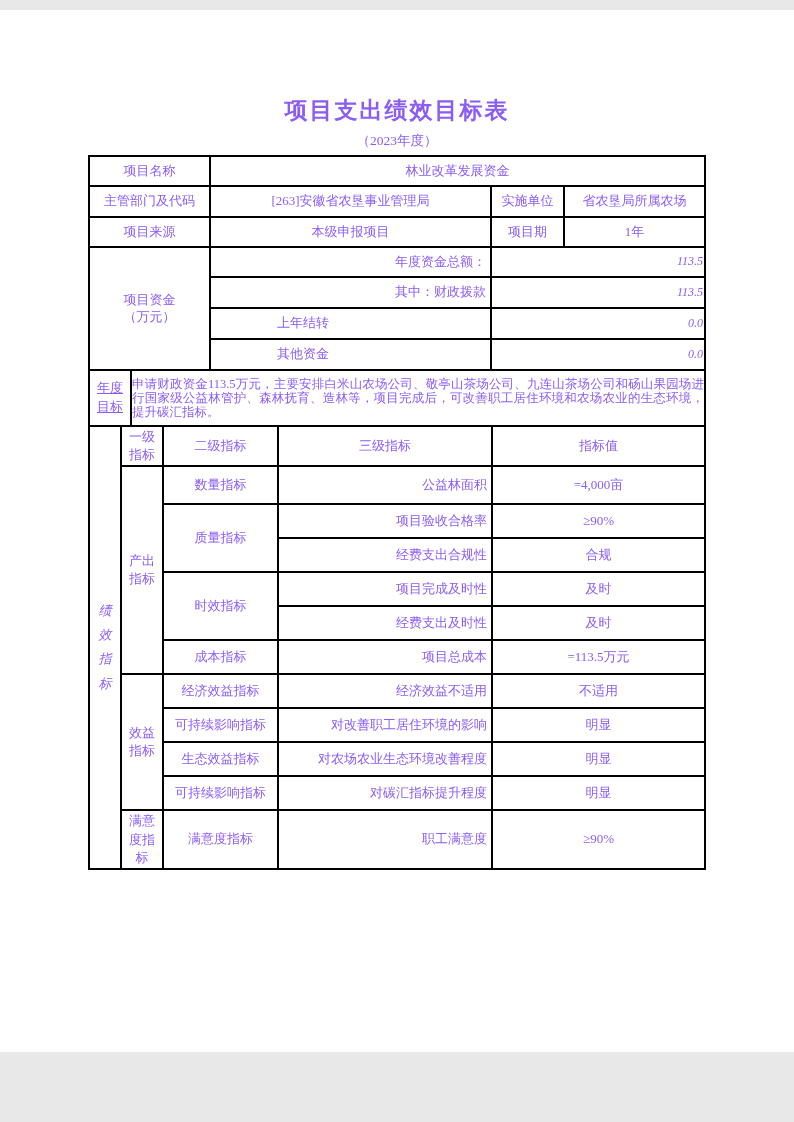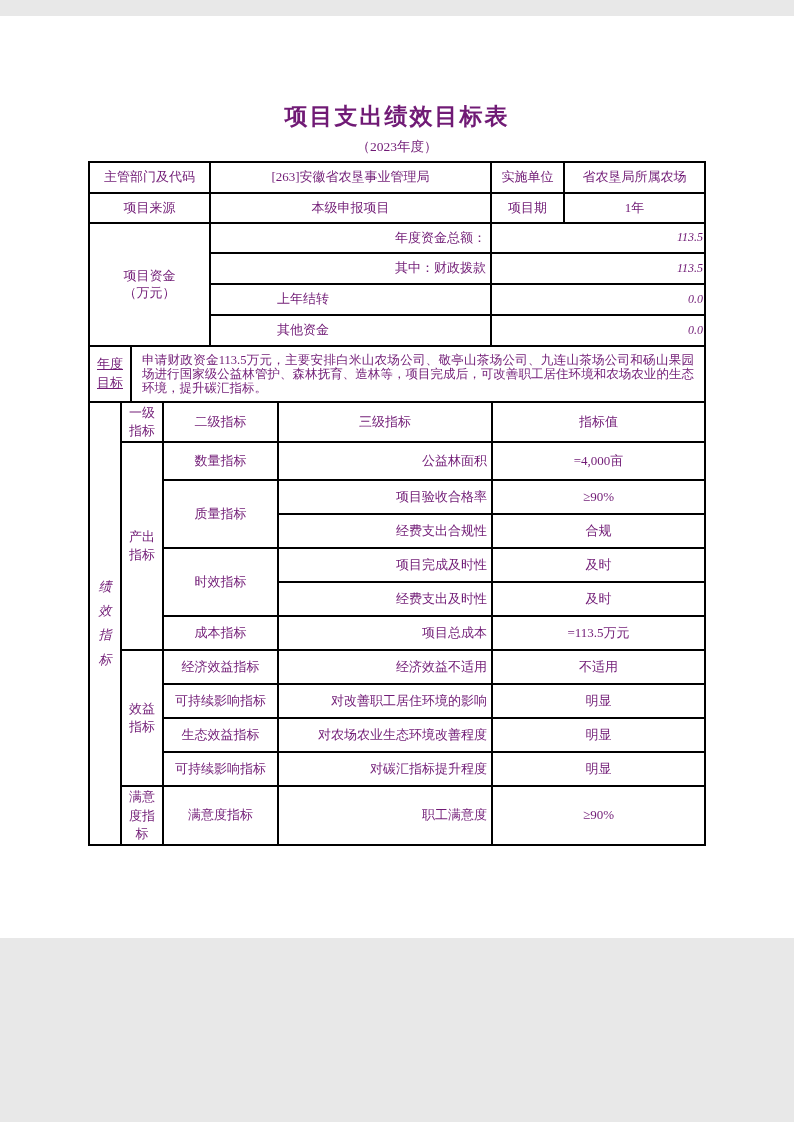--- a/index.html
+++ b/index.html
@@ -1,18 +1,18 @@
 <!DOCTYPE html>
 <html><head>
 <meta charset="utf-8">
 <style>
   html,body{margin:0;padding:0;background:#e8e8e8;}
   .page{
-    width:794px;height:922px;background:#ffffff;margin:16px auto;
-    position:relative;color:#701a75;
+    width:794px;height:1042px;background:#ffffff;margin:10px auto;
+    position:relative;color:#8b5cf6;
     font-family:"Liberation Serif","DejaVu Serif",serif;
     box-sizing:border-box;overflow:hidden;
   }
   .doc-title{
     margin:0;padding-top:86px;text-align:center;
     font-family:"Liberation Sans","DejaVu Sans",sans-serif;
     font-size:23px;font-weight:bold;letter-spacing:2px;line-height:28px;
   }
   .doc-subtitle{
     margin-top:8px;text-align:center;font-size:13.5px;line-height:17px;
@@ -26,21 +26,21 @@
     border:2px solid #000;font-size:13px;line-height:1.3;
     text-align:center;vertical-align:middle;padding:1px 4px;
     overflow:hidden;box-sizing:border-box;
   }
   td.left{text-align:right;padding-left:16px;}
   td.num{text-align:right;padding-right:1px;font-size:12px;font-style:italic;}
   td.indent{text-align:left;padding-left:66px;}
   td.fund-label{white-space:pre-line;}
   td.goal-label{padding:1px 7px;line-height:1.45;text-decoration:underline;}
   td.goal-text{
-    text-align:justify;padding:3px 10px;line-height:14px;font-size:12.5px;
+    text-align:justify;padding:3px 0;line-height:14px;font-size:12.5px;
     vertical-align:middle;
   }
   td.vcell{padding:0 8px;word-break:break-all;line-height:1.85;font-style:italic;}
   td.l1cell{padding:1px 2px;word-break:break-all;line-height:1.4;}
 </style>
 </head>
 <body>
 
 <div class="page">
 
@@ -50,20 +50,24 @@
   <div class="tbl-wrap">
 
     <table>
       <colgroup>
           <col style="width:121px">
           <col style="width:281px">
           <col style="width:73px">
           <col style="width:141px">
         </colgroup>
       <tbody>
+        <tr style="height:30px">
+          <td>项目名称</td>
+          <td colspan="3">林业改革发展资金</td>
+        </tr>
         <tr style="height:31px">
           <td>主管部门及代码</td>
           <td>[263]安徽省农垦事业管理局</td>
           <td>实施单位</td>
           <td>省农垦局所属农场</td>
         </tr>
         <tr style="height:30px">
           <td>项目来源</td>
           <td>本级申报项目</td>
           <td>项目期</td>

